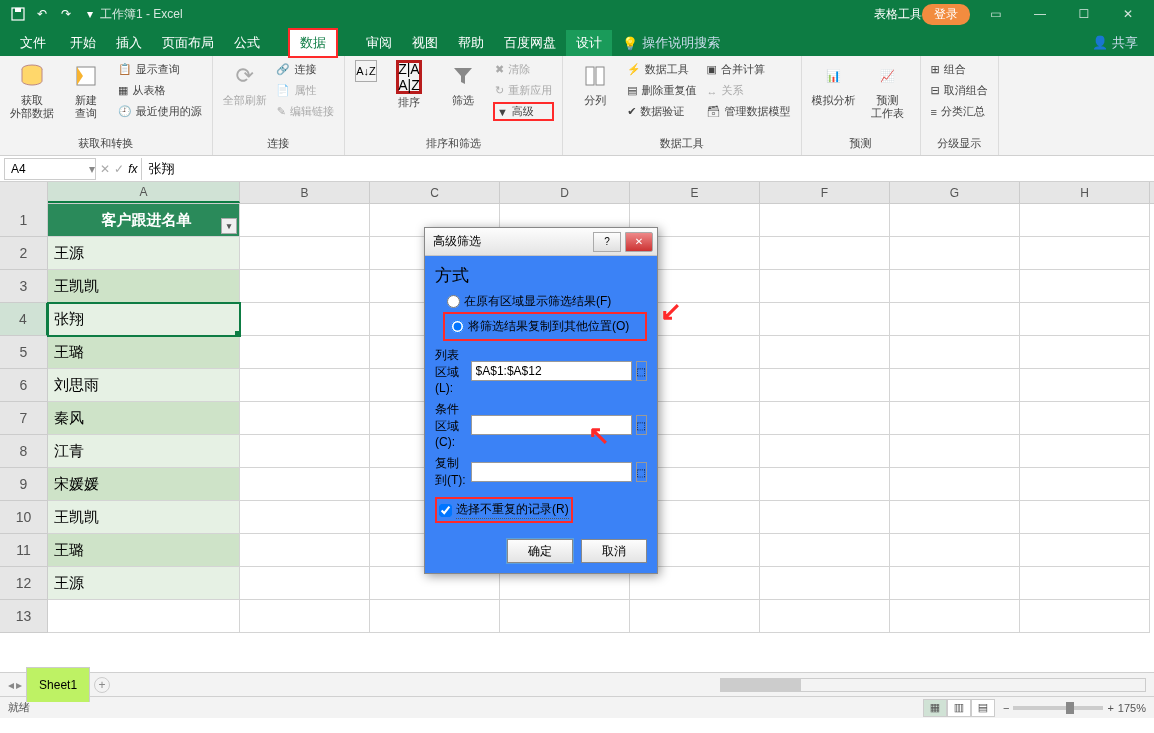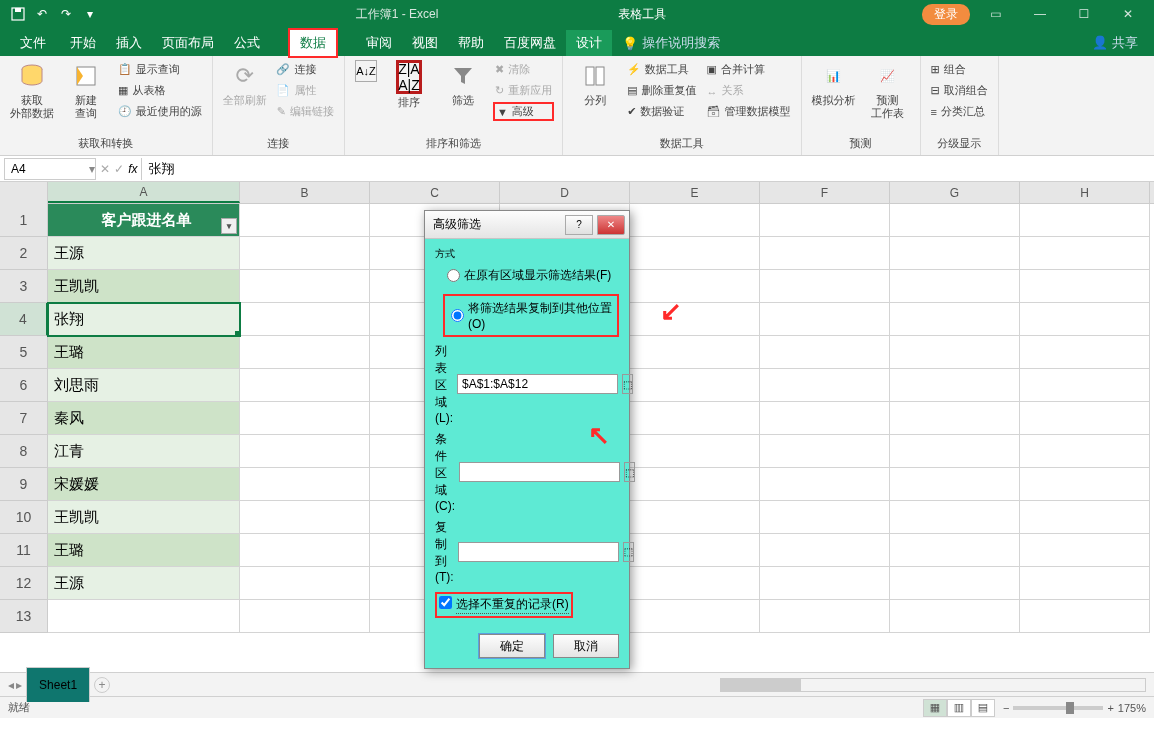--- a/index.html
+++ b/index.html
@@ -1,21 +1,21 @@
 <!DOCTYPE html>
 <html><head>
 <meta charset="utf-8">
 <style>
 * { margin: 0; padding: 0; box-sizing: border-box; font-family: "Microsoft YaHei", SimSun, sans-serif; }
 body { width: 1154px; height: 733px; background: #fff; overflow: hidden; position: relative; font-size: 12px; }
 
 .titlebar { height: 28px; background: #0d7c43; display: flex; align-items: center; color: #fff; }
 .qat { display: flex; align-items: center; gap: 4px; padding-left: 8px; }
 .qat-btn { width: 20px; height: 20px; display: flex; align-items: center; justify-content: center; cursor: pointer; }
-.title-center { flex: 1; display: flex; justify-content: center; align-items: center; gap: 180px; }
+.title-center { flex: 1; display: flex; justify-content: space-between; align-items: center; gap: 180px; }
 .title-doc { color: #d6e6de; font-size: 12px; }
 .tool-ctx { font-size: 12px; }
 .title-right { display: flex; align-items: center; gap: 8px; padding-right: 8px; }
 .login-btn { background: #f28c3f; color: #fff; padding: 2px 12px; font-size: 12px; border-radius: 10px; }
 .win-btn { width: 36px; height: 24px; display: flex; align-items: center; justify-content: center; color: #d6e6de; }
 
 .tabs { height: 28px; background: #0d7c43; display: flex; align-items: flex-end; padding: 0 6px; }
 .tab { padding: 4px 10px; color: #fff; font-size: 13px; cursor: pointer; }
 .tab.file { padding: 4px 14px; }
 .tab.active { background: #fff; color: #0d7c43; }
@@ -54,48 +54,48 @@
 .cell { border-right: 1px solid #d4d4d4; border-bottom: 1px solid #d4d4d4; padding-left: 6px; display: flex; align-items: center; font-size: 15px; }
 .cell.header-cell { background: #2a8a5a; color: #fff; font-weight: 600; justify-content: center; position: relative; }
 .drop-handle { position: absolute; right: 2px; bottom: 2px; width: 16px; height: 16px; background: #f0f0f0; border: 1px solid #aaa; display: flex; align-items: center; justify-content: center; font-size: 9px; color: #555; }
 .cell.stripe-l { background: #e6f1e4; }
 .cell.stripe-d { background: #cee3c8; }
 .cell.sel { outline: 2px solid #0d7c43; outline-offset: -1px; position: relative; }
 .cell.sel::after { content: ""; position: absolute; right: -2px; bottom: -2px; width: 6px; height: 6px; background: #0d7c43; }
 
 .sheet-tabs { height: 24px; border-top: 1px solid #d0d0d0; display: flex; align-items: center; background: #f3f3f3; gap: 4px; padding: 0 8px; }
 .sheet-nav { display: flex; gap: 2px; color: #888; }
-.sheet-tab { background: #0f766e; border: 1px solid #ccc; border-bottom: none; padding: 10px 12px; font-size: 12px; }
+.sheet-tab { background: #bef264; border: 1px solid #ccc; border-bottom: none; padding: 10px 12px; font-size: 12px; }
 .scroll-h { flex: 1; display: flex; justify-content: flex-end; align-items: center; }
 .hbar { width: 426px; height: 14px; border: 1px solid #ccc; position: relative; }
 .hbar-thumb { position: absolute; left: 0; width: 80px; height: 100%; background: #ccc; }
 
 .statusbar { height: 22px; background: #f3f3f3; border-top: 1px solid #d0d0d0; display: flex; align-items: center; padding: 0 8px; font-size: 11px; color: #555; }
 .status-right { margin-left: auto; display: flex; align-items: center; gap: 8px; }
 .view-btns { display: flex; }
 .view-btn { width: 24px; height: 18px; border: 1px solid #ccc; display: flex; align-items: center; justify-content: center; background: #fff; }
 .view-btn.active { background: #d0e2d5; }
 .zoom { display: flex; align-items: center; gap: 4px; }
 .zoom-track { width: 90px; height: 4px; background: #ccc; position: relative; }
 .zoom-thumb { position: absolute; left: 58%; top: -4px; width: 8px; height: 12px; background: #888; }
 
-.dialog { position: absolute; left: 424px; top: 210px; width: 206px; background: #5eead4; border: 1px solid #888; box-shadow: 2px 2px 10px rgba(0,0,0,.4); }
+.dialog { position: absolute; left: 424px; top: 227px; width: 234px; background: #3b82f6; border: 1px solid #888; box-shadow: 2px 2px 10px rgba(0,0,0,.4); }
 .dlg-title { height: 28px; background: linear-gradient(#fdfdfd,#e4e4e4); border-bottom: 1px solid #c5c5c5; display: flex; align-items: center; padding-left: 8px; font-size: 12px; }
 .dlg-title-btns { margin-left: auto; display: flex; }
 .dlg-tbtn { width: 28px; height: 20px; border: 1px solid #aaa; margin-right: 4px; display: flex; align-items: center; justify-content: center; font-size: 10px; background: linear-gradient(#fdfdfd,#e0e0e0); }
 .dlg-tbtn.close { background: linear-gradient(#e88,#c33); color: #fff; border-radius: 0 2px 2px 0; }
 .dlg-body { padding: 8px 10px 10px; }
-.fieldset-label { font-size: 10px; margin-bottom: 4px; }
+.fieldset-label { font-size: 17px; margin-bottom: 4px; }
 .radio-row { display: flex; align-items: center; gap: 4px; font-size: 12px; padding: 2px 0 2px 12px; }
-.hl-red { border: 2px solid #ff2a2a; padding: 2px; margin-top: 8px; }
+.hl-red { border: 2px solid #ff2a2a; padding: 2px; }
 .form-row { display: flex; align-items: center; gap: 4px; margin-top: 6px; }
 .form-row label { width: 68px; font-size: 12px; }
 .form-row input[type=text] { flex: 1; height: 20px; border: 1px solid #999; padding-left: 4px; font-size: 12px; }
 .range-btn { width: 20px; height: 20px; border: 1px solid #999; display: flex; align-items: center; justify-content: center; font-size: 10px; }
-.chk-row { display: flex; align-items: flex-start; gap: 4px; margin-top: 10px; font-size: 12px; }
+.chk-row { display: flex; align-items: center; gap: 4px; margin-top: 10px; font-size: 12px; }
 .dlg-actions { display: flex; justify-content: flex-end; gap: 8px; margin-top: 16px; }
 .dlg-btn { width: 66px; height: 24px; border: 1px solid #888; background: linear-gradient(#fdfdfd,#e4e4e4); font-size: 12px; display: flex; align-items: center; justify-content: center; cursor: pointer; }
 .dlg-btn.primary { outline: 1px solid #5aa0e0; }
 
 .arrow-red { position: absolute; color: #ff2a2a; font-size: 26px; font-weight: bold; pointer-events: none; }
 
 svg { display: block; }
 </style>
 </head>
 <body>

